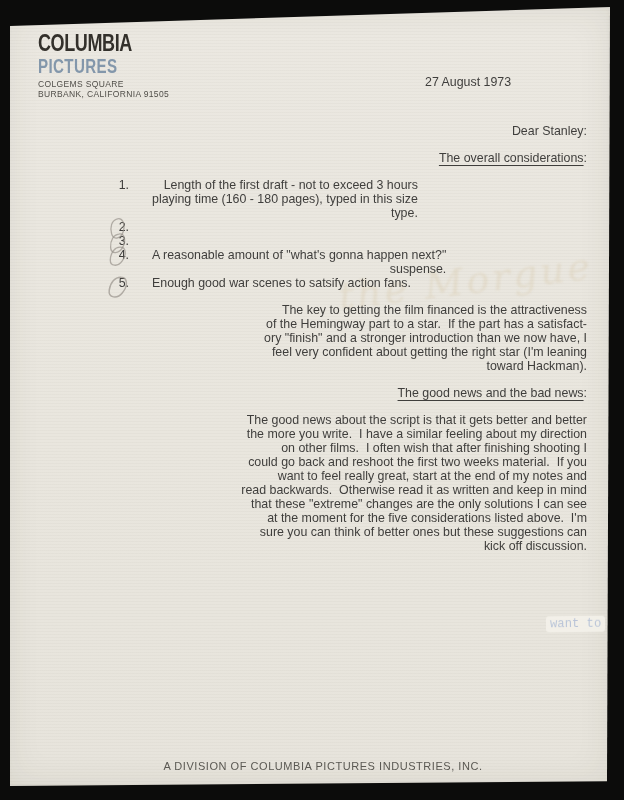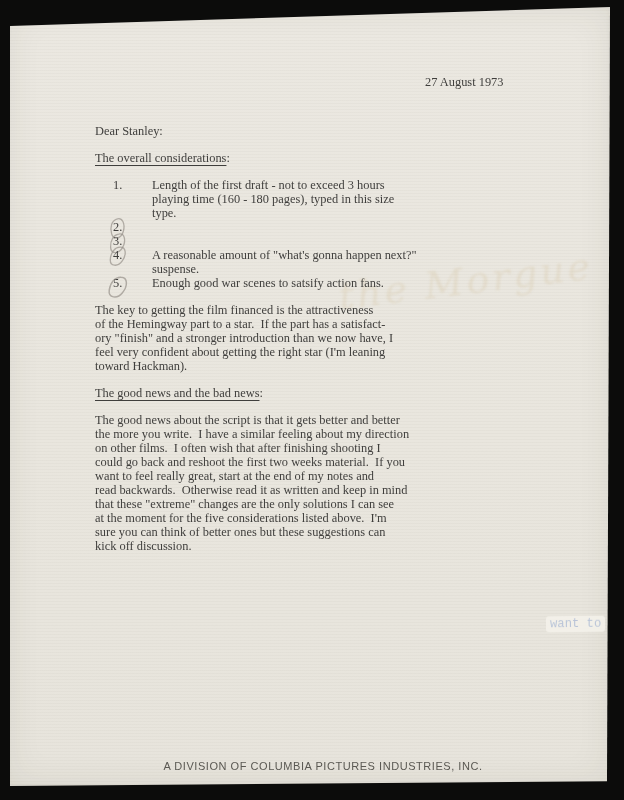--- a/index.html
+++ b/index.html
@@ -25,27 +25,27 @@
     font-weight:700;font-size:24px;line-height:24px;color:#33302b;
     letter-spacing:-0.5px;transform:scaleX(0.75);transform-origin:left top;white-space:nowrap;
   }
   .brand2{
     font-weight:700;font-size:21px;line-height:21px;color:#8397ab;
     letter-spacing:0.5px;transform:scaleX(0.72);transform-origin:left top;white-space:nowrap;
   }
   .addr{font-size:8.5px;line-height:10px;color:#504e49;letter-spacing:0.35px;white-space:nowrap;}
   .addr1{margin-top:3px;}
   
-  .tw{font-family:Liberation Serif, serif;color:#3f3e3c;}
+  .tw{font-family:Liberation Sans, sans-serif;color:#3f3e3c;}
   .date{position:absolute;left:417px;top:68px;font-size:12.4px;line-height:14px;}
   .letterbody{
     position:absolute;left:87px;top:117px;width:492px;
     font-size:12.4px;line-height:14px;
   }
-  .block{margin:0 0 13px 0;}
+  .block{margin:0 0 13px 0;text-align:right;}
   .para{white-space:pre;}
   .heading .hul{text-decoration:underline;text-underline-offset:2.5px;}
   .lrow{display:flex;align-items:flex-start;}
   .lnum{flex:none;width:16px;margin-left:18px;position:relative;}
   .ltext{margin-left:23px;white-space:pre;}
   .loop{position:absolute;left:-6px;top:-4px;width:22px;height:26px;pointer-events:none;}
   .lrow.r2 .loop{transform:rotate(-8deg);}
   .lrow.r3 .loop{transform:rotate(5deg) translateY(1px);}
   .lrow.r4 .loop{transform:rotate(12deg);}
   .lrow.r5 .loop{transform:scale(1.12) rotate(16deg);top:-1px;}
@@ -71,20 +71,26 @@
     font-size:11px;letter-spacing:0.55px;color:#5a5852;
     padding-left:28px;white-space:nowrap;
   }
 </style>
 </head>
 <body>
 
 <div class="stage">
   <div class="paper">
 
+    <div class="letterhead">
+      <div class="brand1">COLUMBIA</div>
+      <div class="brand2">PICTURES</div>
+      <div class="addr addr1">COLGEMS SQUARE</div>
+      <div class="addr">BURBANK, CALIFORNIA 91505</div>
+    </div>
 
     <div class="date tw">27 August 1973</div>
 
     <div class="watermark">the Morgue</div>
 
     <div class="letterbody tw">
 
       <div class="block">Dear Stanley:</div>
 
 

